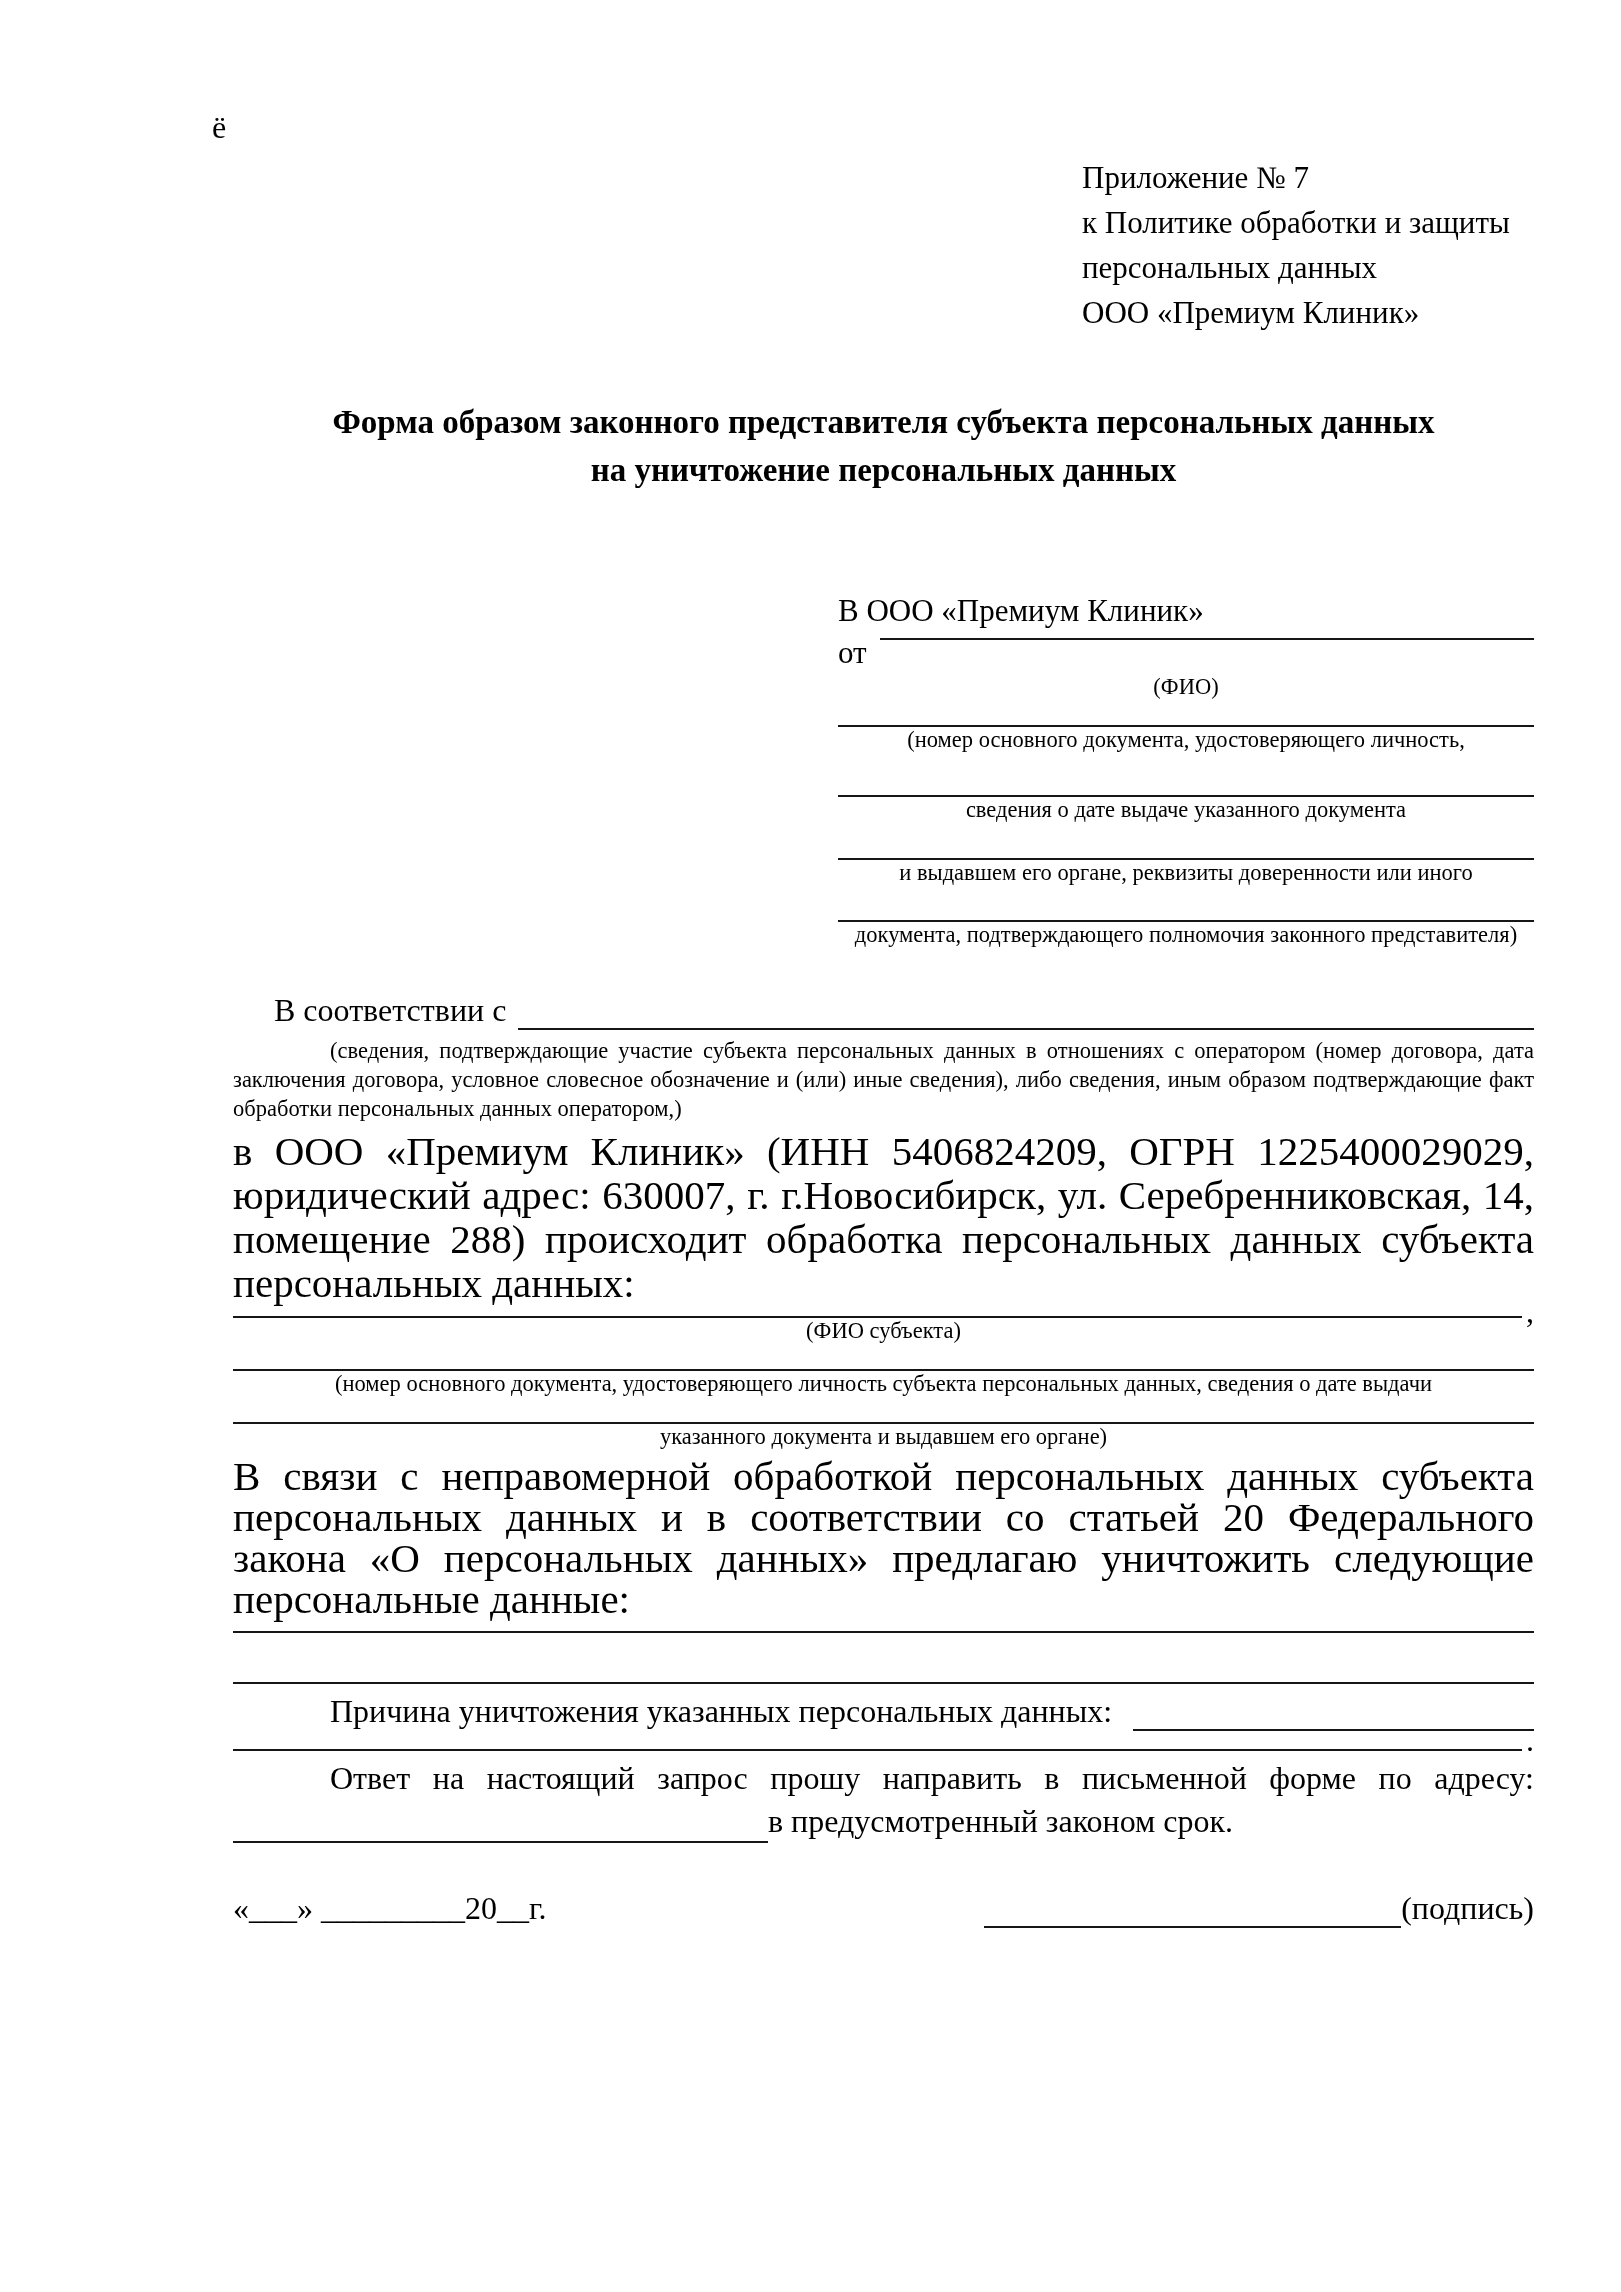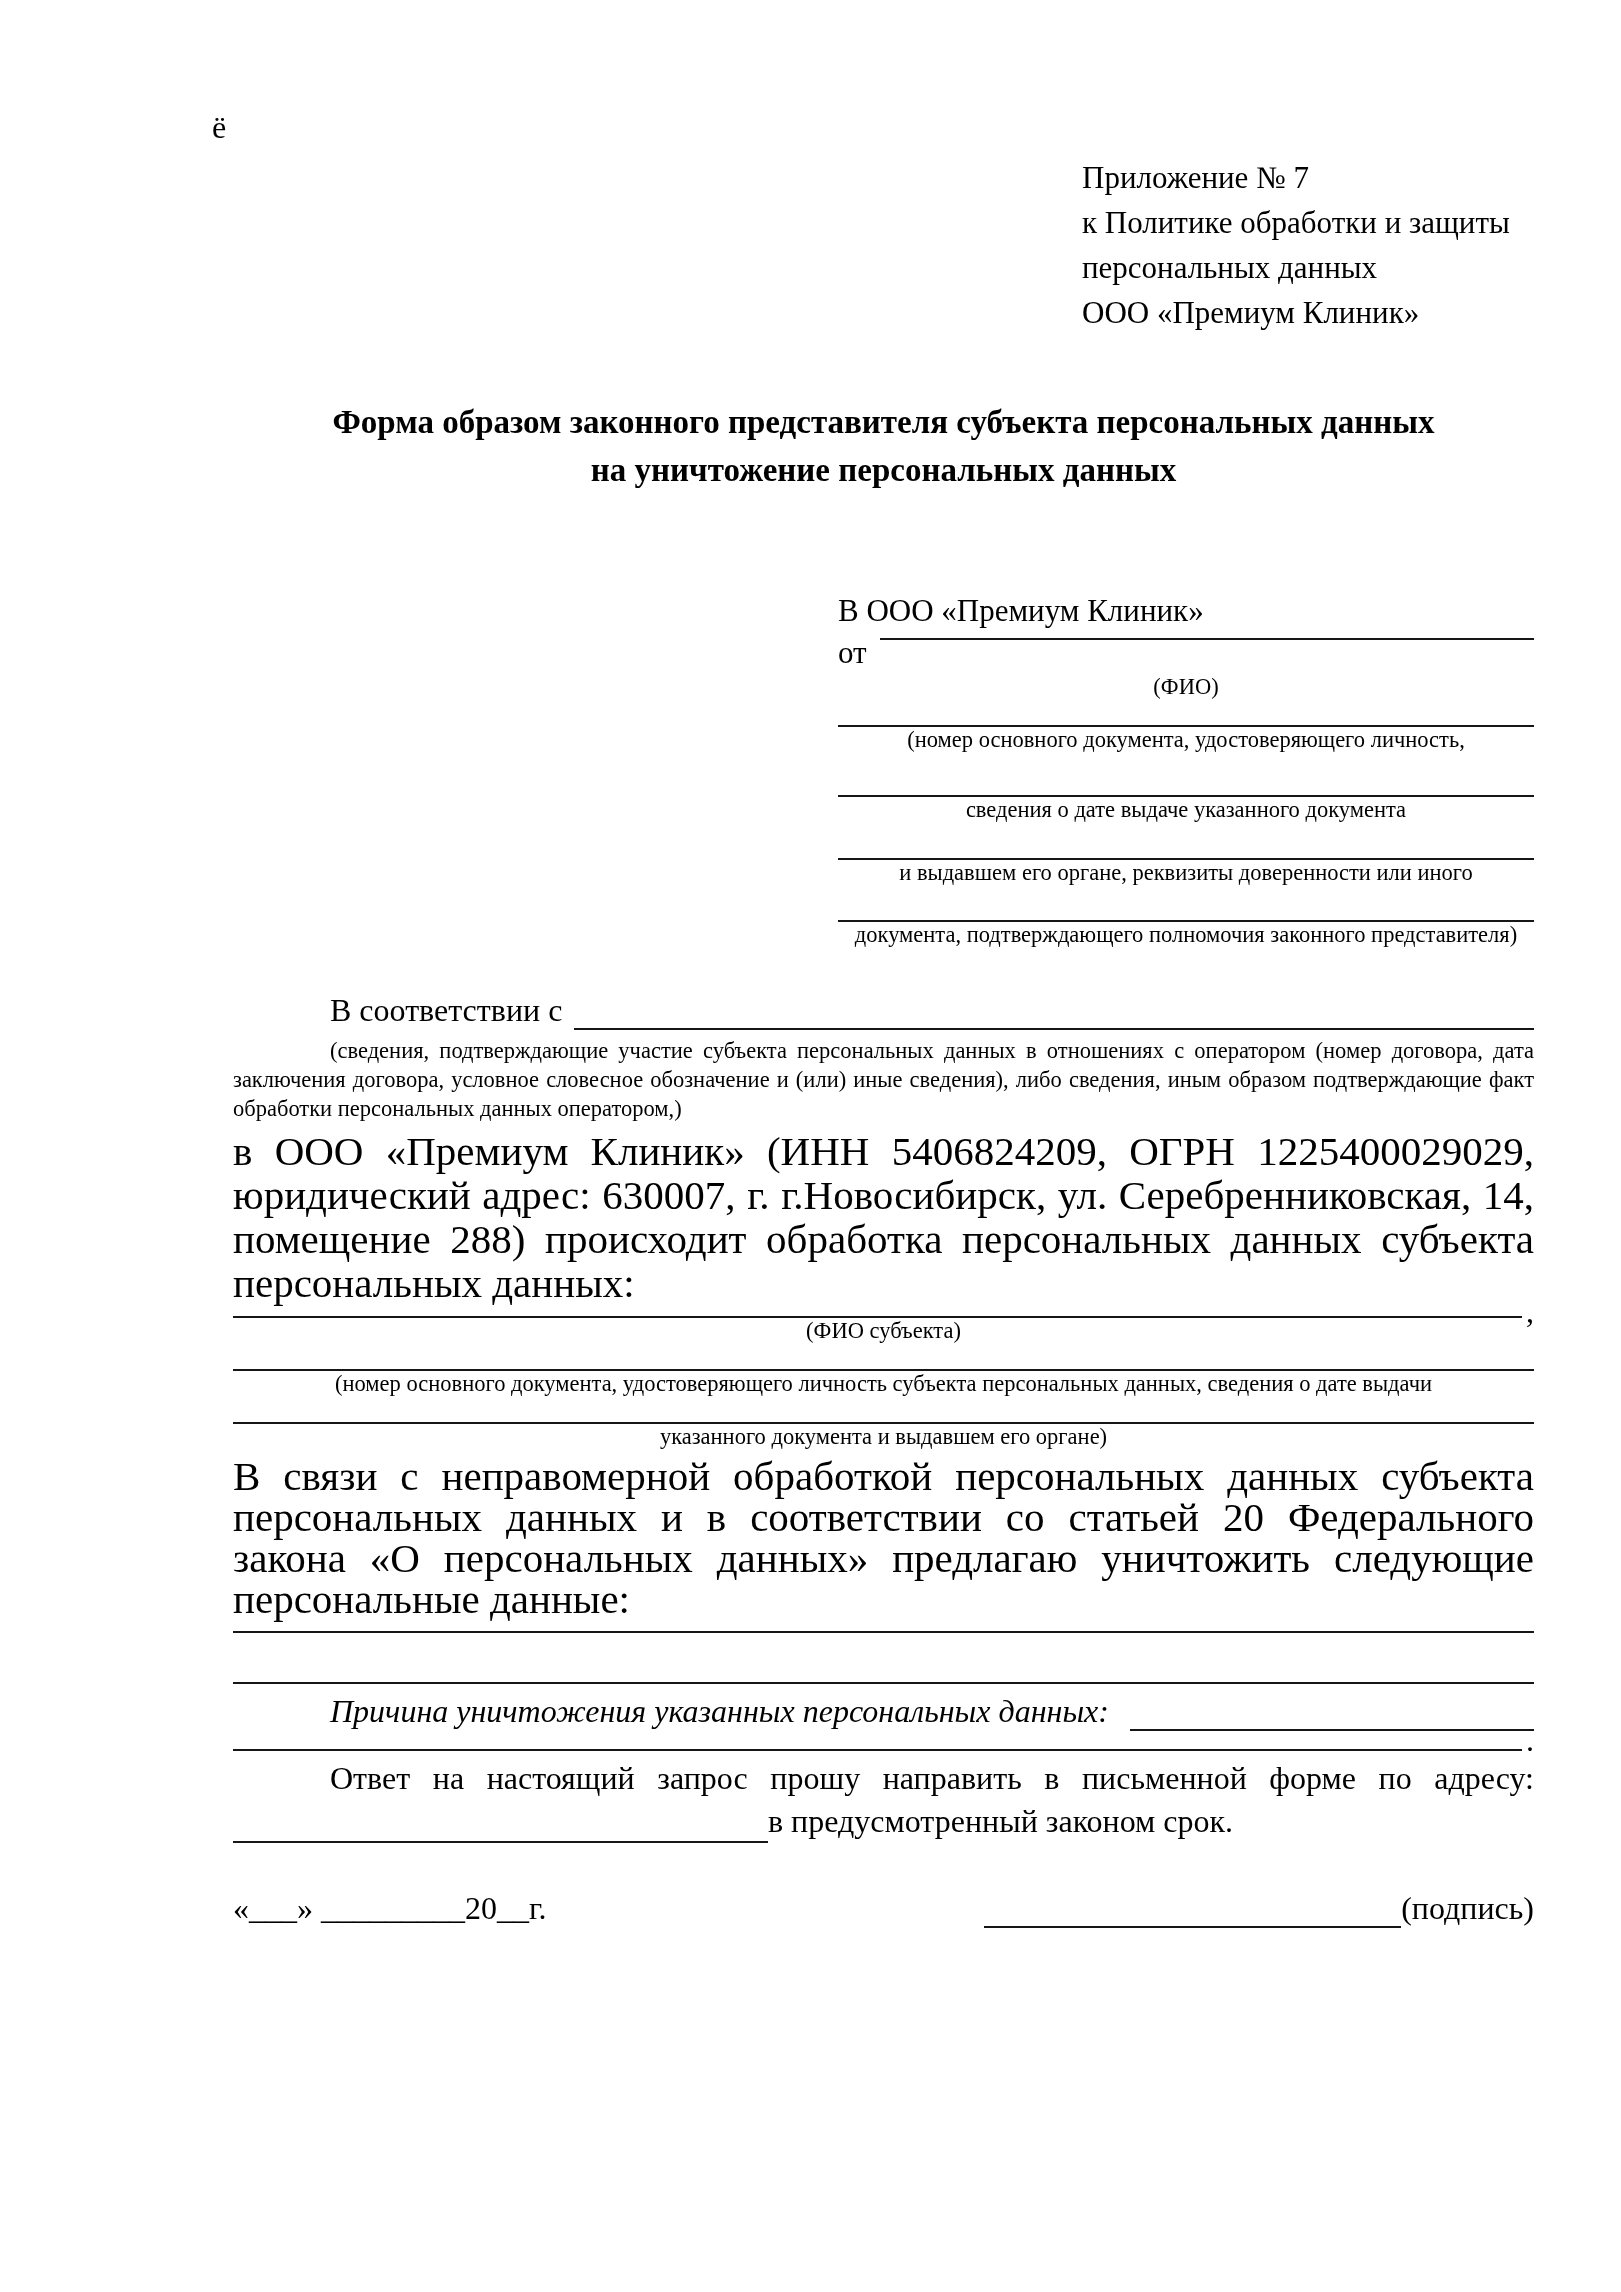--- a/index.html
+++ b/index.html
@@ -25,38 +25,38 @@
   .addr { margin-left:605px; margin-top:96px; font-size:31px; line-height:42px; }
   .row { display:flex; align-items:flex-start; }
   .fill { flex:1; height:7.8px; border-bottom:2.9px solid #161616; }
   .addr-from-label { margin-right:13.7px; }
   .cap { font-size:22.5px; line-height:25.5px; text-align:center; }
   .blank { border-bottom:2.9px solid #161616; }
   .b-e1 { height:27.4px; } .b-e2 { height:45px; } .b-e3 { height:37px; } .b-e4 { height:37px; }
 
   
   .acc-row { margin-top:43px; font-size:32px; line-height:39px; display:flex; align-items:flex-end; }
-  .acc-lead { margin-left:97px; margin-right:11.8px; white-space:nowrap; }
+  .acc-lead { margin-left:41px; margin-right:11.8px; white-space:nowrap; }
 
   .note { margin-top:5.9px; font-size:22.5px; line-height:29px; text-align:justify; text-indent:97px; }
 
   .para { font-size:41px; line-height:44px; text-align:justify; }
   .op-para { margin-top:5.9px; }
   .req-para { margin-top:5.9px; line-height:41px; }
 
   .punct-row { display:flex; align-items:flex-end; height:13.7px; overflow:visible; }
   .punct-row .punct { font-size:32px; line-height:13.7px; padding-left:3.9px; }
   .period-row { height:19.6px; }
   .period-row .punct { line-height:19.6px; }
 
   .b-s1 { height:27.4px; } .b-s2 { height:27.4px; }
   .b-d1 { height:13.7px; } .b-d2 { height:51px; }
 
   .reason-row { margin-top:7.8px; display:flex; align-items:flex-end; font-size:32px; line-height:39px; }
-  .reason-lead { margin-left:97px; margin-right:21px; white-space:nowrap;font-style:italic; }
+  .reason-lead { margin-left:97px; margin-right:21px; white-space:nowrap; }
 
   .reply-1 { margin-top:5.9px; font-size:32px; line-height:43px; text-align:justify; text-align-last:justify; text-indent:97px; }
   .reply-2 { display:flex; align-items:flex-end; font-size:32px; line-height:43px; }
   .reply-fill { width:535px; height:7.8px; border-bottom:2.9px solid #161616; }
 
   .footer-row { margin-top:46px; display:flex; justify-content:space-between; align-items:flex-end; font-size:32px; line-height:39px;text-align:right; }
   .sig { display:flex; align-items:flex-end; }
   .sig-fill { width:417px; height:7.8px; border-bottom:2.9px solid #161616; }
 </style>
 </head>

